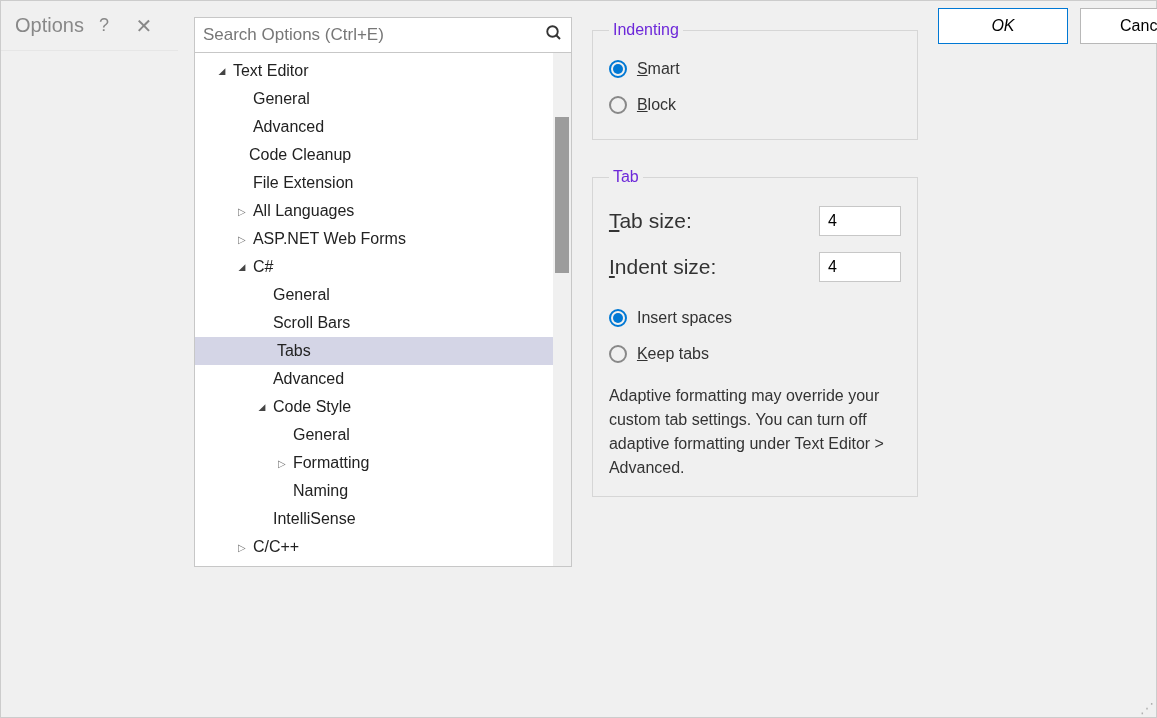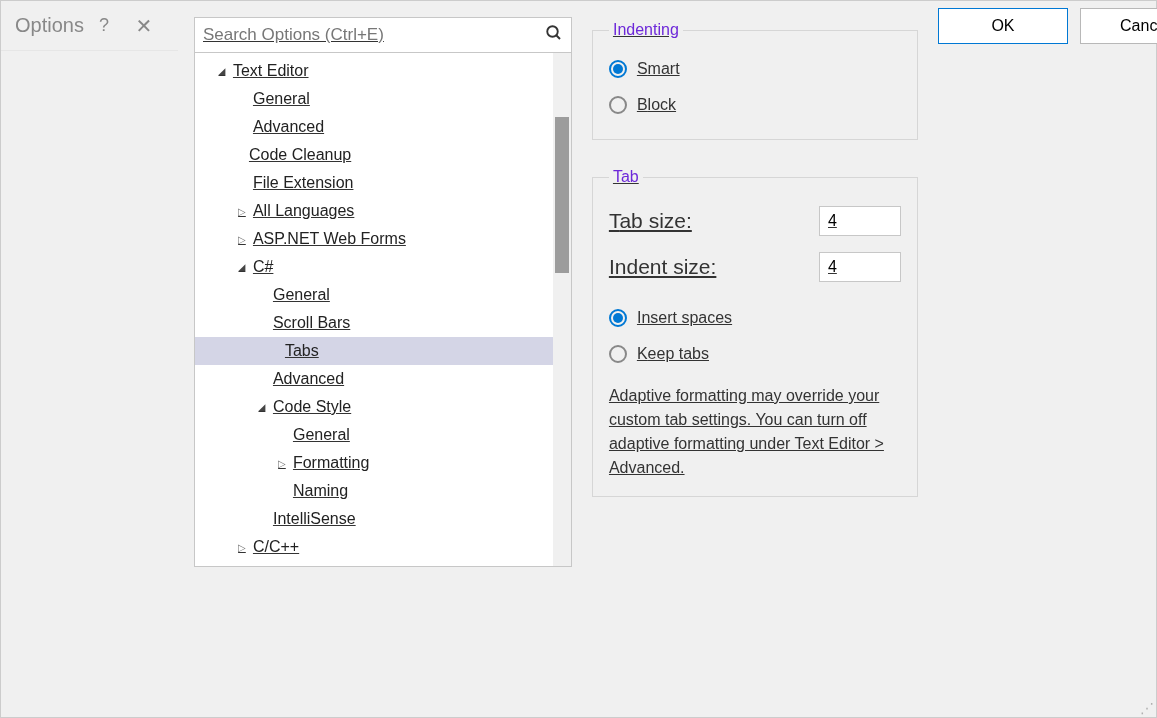--- a/index.html
+++ b/index.html
@@ -36,21 +36,20 @@
       color: #888;
       font-size: 18px;
       cursor: pointer;
     }
     .titlebar .close-icon { font-size: 20px; }
     .body {
       flex: 1;
       display: flex;
       padding: 16px 16px 0 16px;
       gap: 20px;
-      text-decoration: underline;
     }
     .left-panel {
       width: 378px;
       display: flex;
       flex-direction: column;
     }
     .search-wrap {
       display: flex;
       align-items: center;
       background: #fff;
@@ -196,21 +195,21 @@
       gap: 12px;
     }
     .btn {
       min-width: 130px;
       height: 36px;
       border: 1px solid #b8b8b8;
       background: #fff;
       font-size: 16px;
       cursor: pointer;
     }
-    .btn.primary { border: 1.5px solid #0078d4; }
+    .btn.primary { border: 1.5px solid #0078d4; font-style: italic; }
     .resize-grip {
       position: absolute;
       right: 2px;
       bottom: 2px;
       width: 14px;
       height: 14px;
       color: #b0b0b0;
       font-size: 14px;
       line-height: 14px;
       text-align: right;
@@ -275,21 +274,21 @@
             <div class="tree-item indent-3">
               <span class="toggle blank">▷</span>
               <span style="margin-left: 4px;">General</span>
             </div>
             <div class="tree-item indent-3">
               <span class="toggle blank">▷</span>
               <span style="margin-left: 4px;">Scroll Bars</span>
             </div>
             <div class="tree-item indent-3 selected">
               <span class="toggle blank">▷</span>
-              <span style="margin-left: 16px;">Tabs</span>
+              <span style="margin-left: 8px;">Tabs</span>
             </div>
             <div class="tree-item indent-3">
               <span class="toggle blank">▷</span>
               <span style="margin-left: 4px;">Advanced</span>
             </div>
             <div class="tree-item indent-3">
               <span class="toggle" style="font-size: 9px;">◢</span>
               <span style="margin-left: 4px;">Code Style</span>
             </div>
             <div class="tree-item indent-4">

